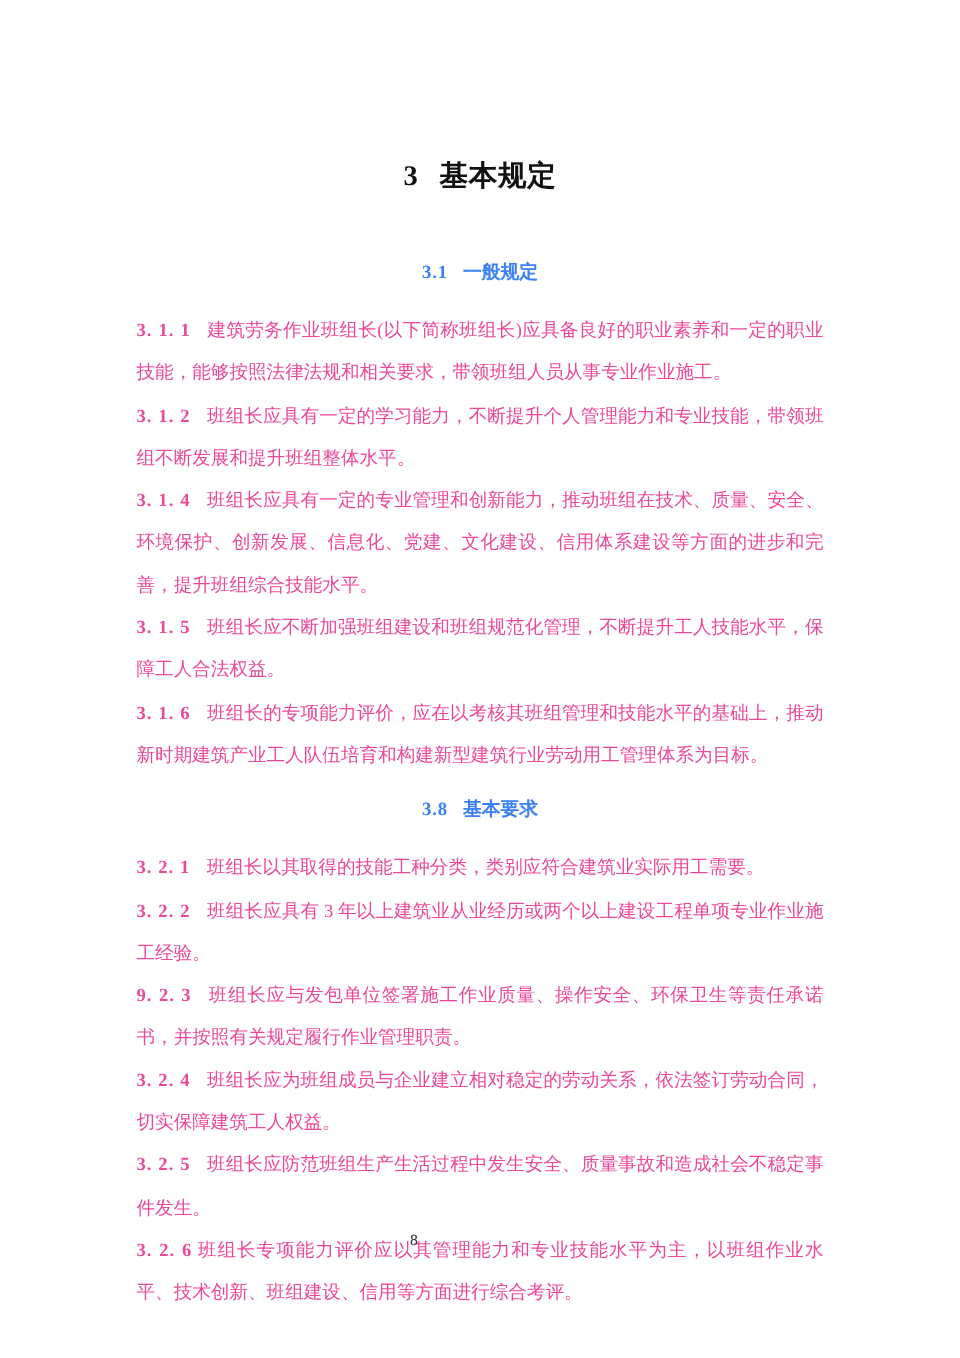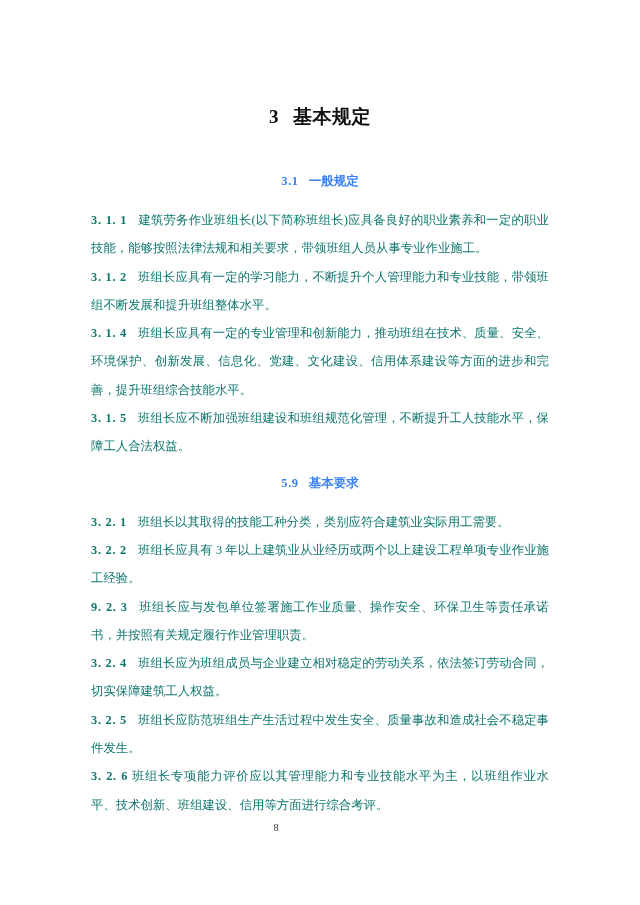--- a/index.html
+++ b/index.html
@@ -65,21 +65,21 @@
     margin-top: 14px;
   }
 
   .clause {
     font-size: 12.4px;
     line-height: 28.3px;
     text-align: justify;
     text-justify: inter-ideograph;
     margin: 0;
     padding: 0;
-    color: #0f766e;
+    color: #ec4899;
     word-break: break-all;
   }
   .clause-list {
     margin: 0;
     padding: 0;
     list-style: none;
   }
   .clause-list > li {
     margin: 0;
     padding: 0;
@@ -137,24 +137,27 @@
       </li>
       <li>
         <p class="clause"><span class="cnum gap-wide">3. 1. 2</span><span>班组长应具有一定的学习能力，不断提升个人管理能力和专业技能，带领班组不断发展和提升班组整体水平。</span></p>
       </li>
       <li>
         <p class="clause"><span class="cnum gap-wide">3. 1. 4</span><span>班组长应具有一定的专业管理和创新能力，推动班组在技术、质量、安全、环境保护、创新发展、信息化、党建、文化建设、信用体系建设等方面的进步和完善，提升班组综合技能水平。</span></p>
       </li>
       <li>
         <p class="clause"><span class="cnum gap-wide">3. 1. 5</span><span>班组长应不断加强班组建设和班组规范化管理，不断提升工人技能水平，保障工人合法权益。</span></p>
       </li>
+      <li>
+        <p class="clause"><span class="cnum gap-wide">3. 1. 6</span><span>班组长的专项能力评价，应在以考核其班组管理和技能水平的基础上，推动新时期建筑产业工人队伍培育和构建新型建筑行业劳动用工管理体系为目标。</span></p>
+      </li>
     </ul>
 
     <h2 class="section-title tight-gap">
-      <span class="num">5.9</span><span>基本要求</span>
+      <span class="num">3.8</span><span>基本要求</span>
     </h2>
 
     <ul class="clause-list">
       <li>
         <p class="clause first-clause"><span class="cnum gap-wide">3. 2. 1</span><span>班组长以其取得的技能工种分类，类别应符合建筑业实际用工需要。</span></p>
       </li>
       <li>
         <p class="clause"><span class="cnum gap-wide">3. 2. 2</span><span>班组长应具有 3 年以上建筑业从业经历或两个以上建设工程单项专业作业施工经验。</span></p>
       </li>
       <li>

